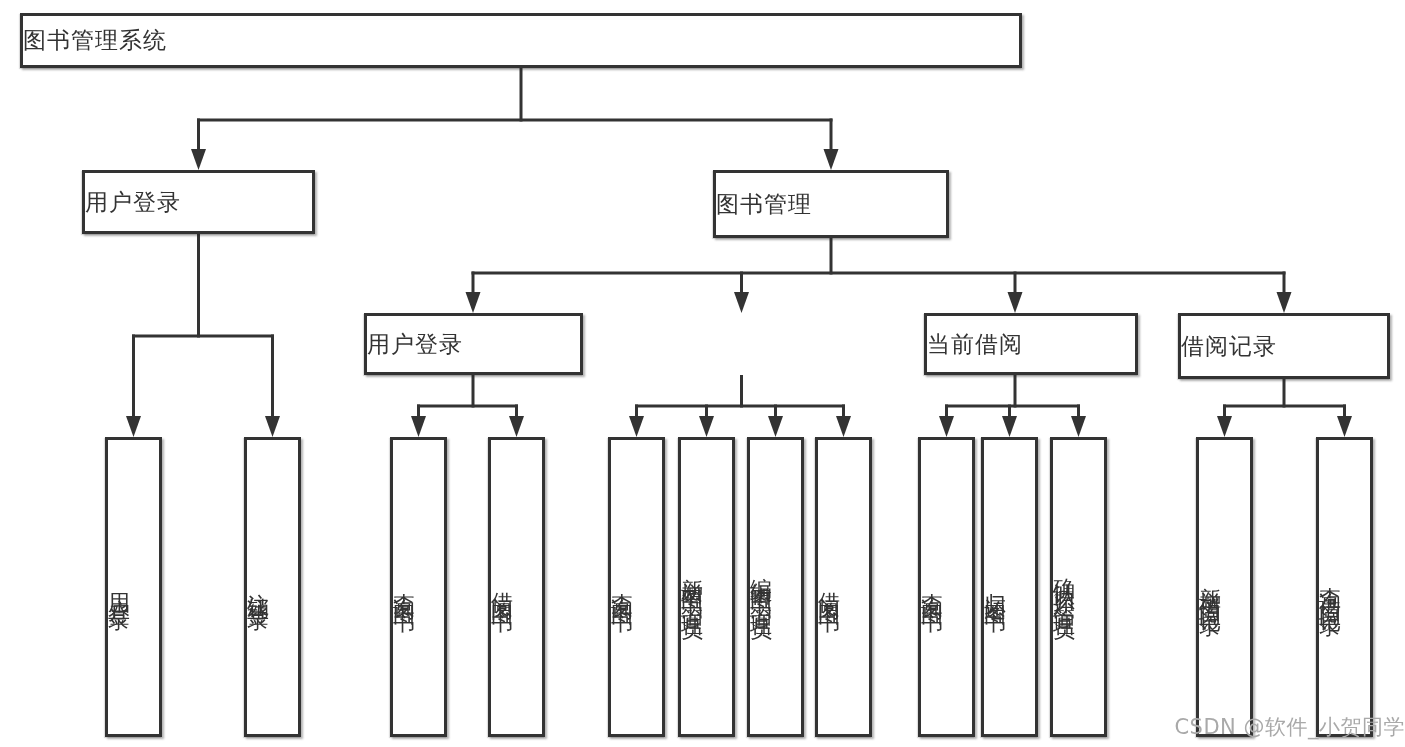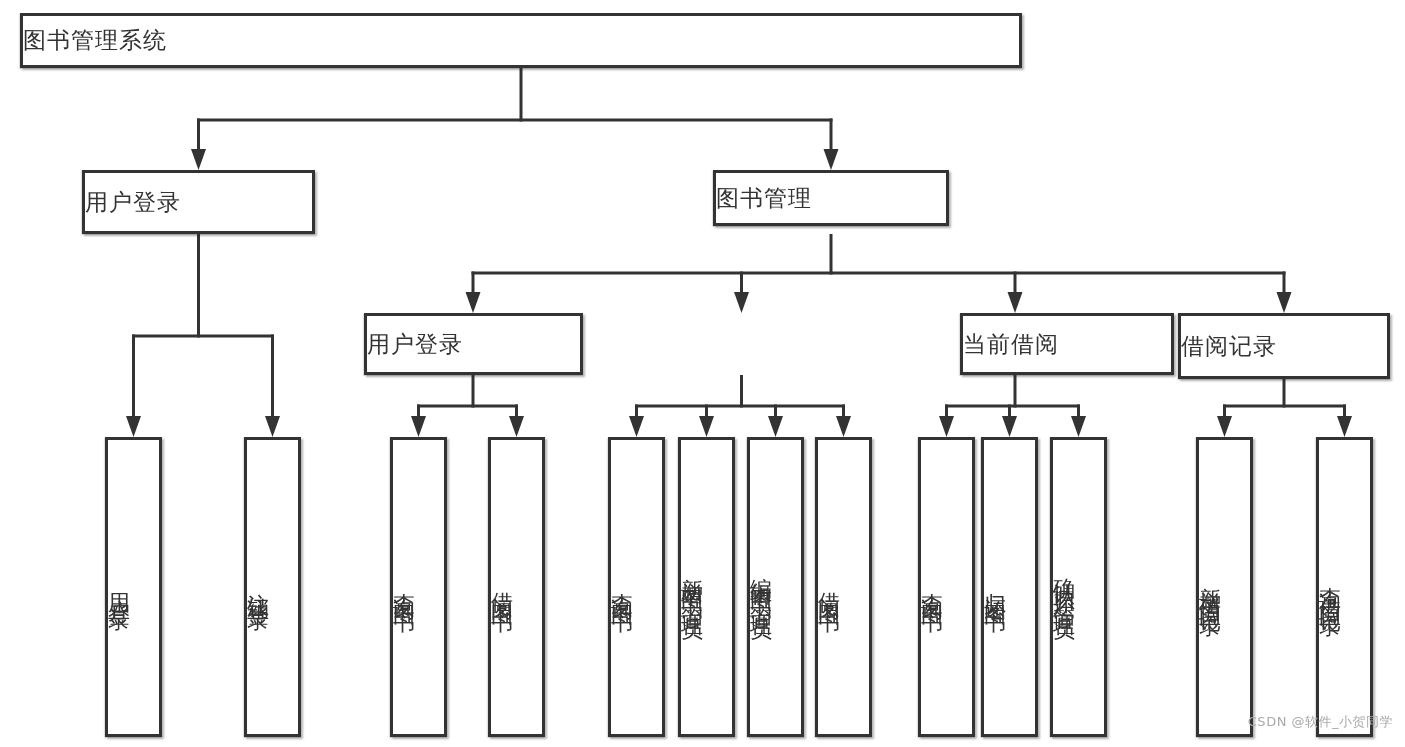--- a/index.html
+++ b/index.html
@@ -30,22 +30,22 @@
   }
   .vtext{
     writing-mode:vertical-lr;
     text-orientation:mixed;
     letter-spacing:6px;
     line-height:1;
     white-space:nowrap;
   }
   #watermark{
     position:absolute;
-    right:12px;top:713px;
-    font-size:13px;
+    right:0;top:713px;
+    font-size:21px;
     letter-spacing:.5px;
     color:var(--watermark,#aaa);
     z-index:5;
     white-space:nowrap;
     text-align:right;
   }
 </style>
 </head>
 <body>
 
@@ -115,28 +115,28 @@
       <path d="M1337 416 L1352 416 L1344.5 437 Z"></path>
   </svg>
 
   <div class="node hbox" style="left:20px;top:13px;width:1002px;height:55px">
     <span>图书管理系统</span>
   </div>
 
   <div class="node hbox" style="left:82px;top:170px;width:233px;height:64px">
     <span>用户登录</span>
   </div>
-  <div class="node hbox" style="left:713px;top:170px;width:236px;height:56px">
+  <div class="node hbox" style="left:713px;top:170px;width:236px;height:68px">
     <span>图书管理</span>
   </div>
 
   <div class="node hbox" style="left:364px;top:313px;width:219px;height:62px">
     <span>用户登录</span>
   </div>
-  <div class="node hbox" style="left:960px;top:313px;width:214px;height:62px">
+  <div class="node hbox" style="left:924px;top:313px;width:214px;height:62px">
     <span>当前借阅</span>
   </div>
   <div class="node hbox" style="left:1178px;top:313px;width:212px;height:66px">
     <span>借阅记录</span>
   </div>
 
   <div class="node vbox" style="left:105px">
     <span class="vtext">用户登录</span>
   </div>
   <div class="node vbox" style="left:244px">

